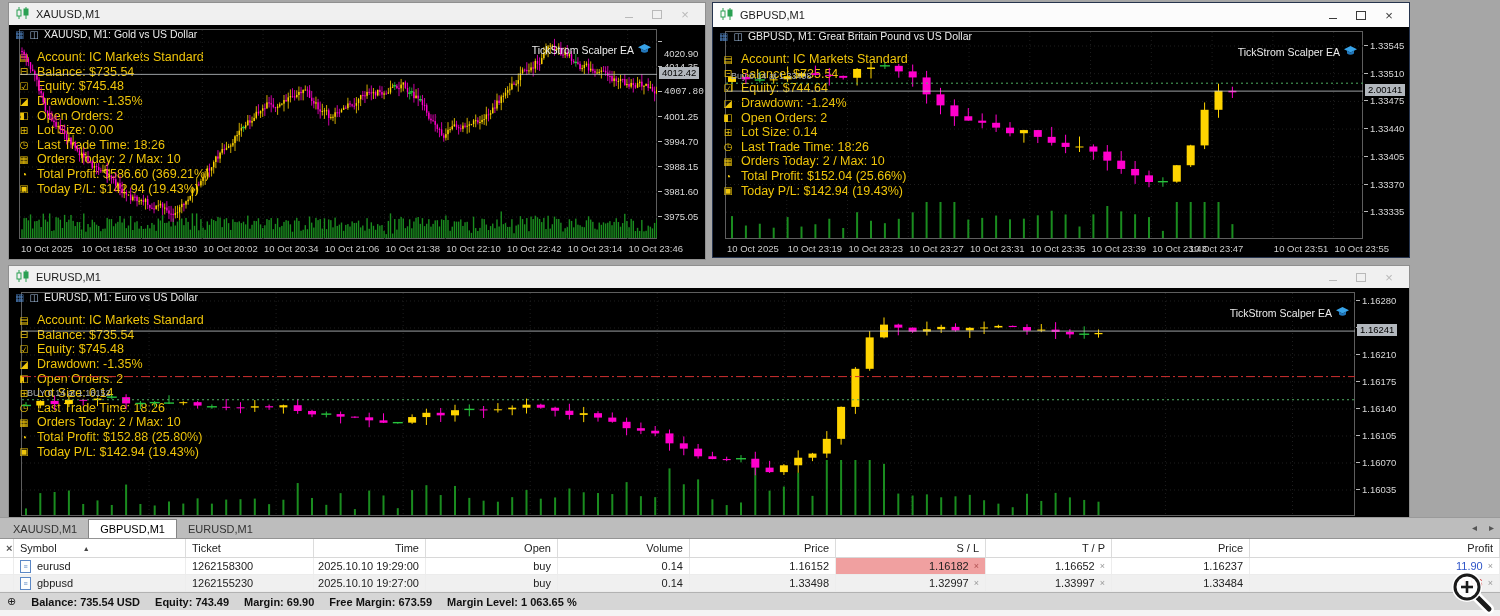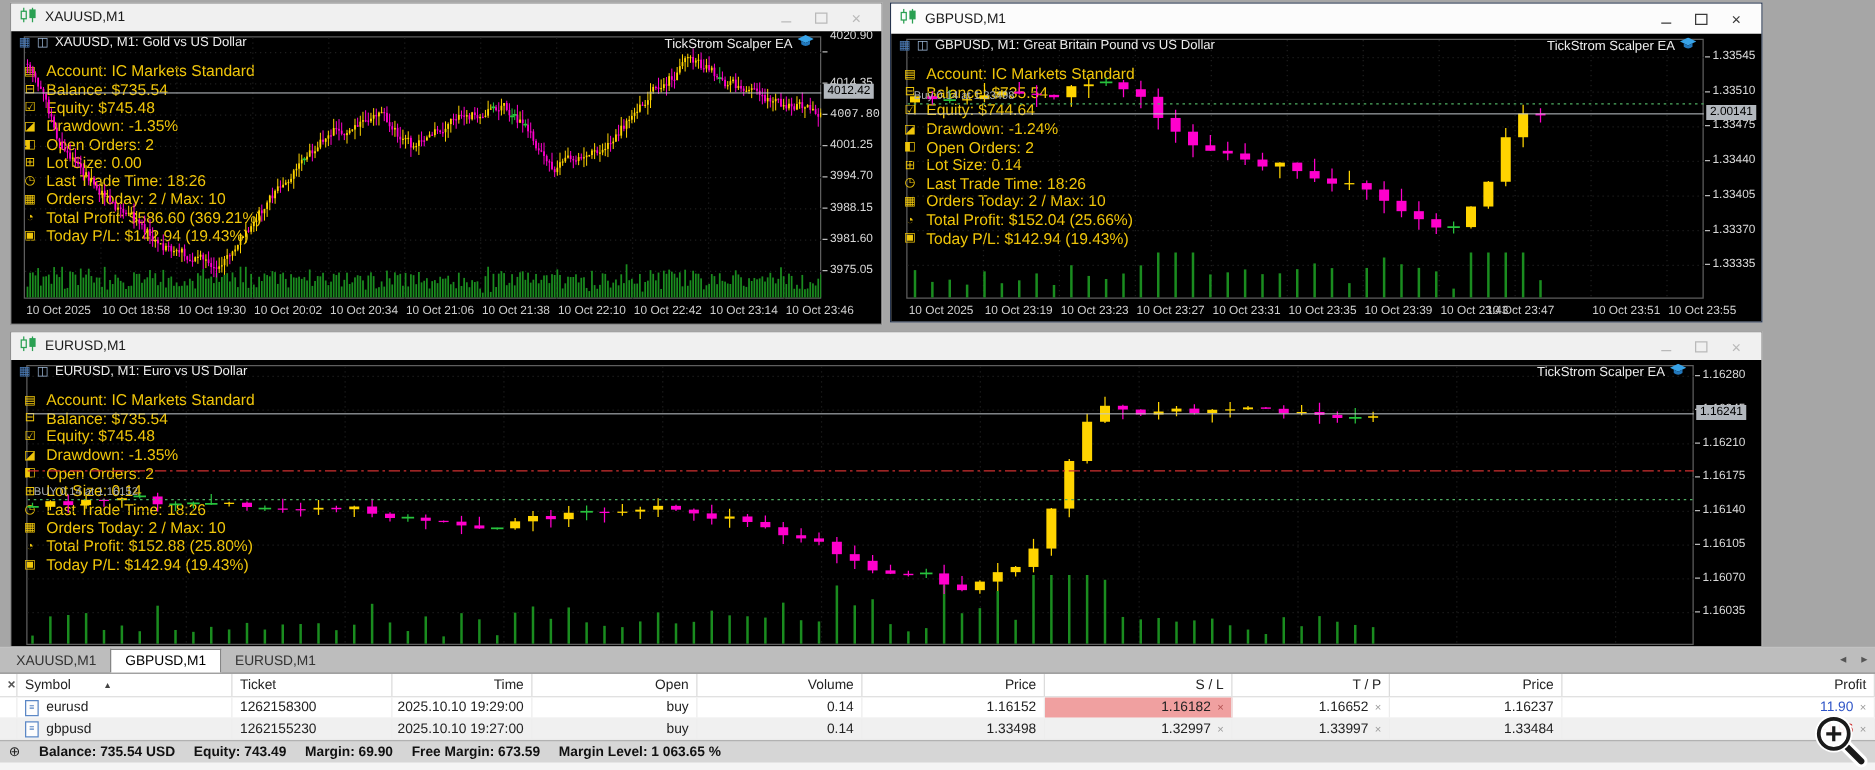--- a/index.html
+++ b/index.html
@@ -20,21 +20,21 @@
   .min-glyph{width:8px;height:1px;background:currentColor;display:block;margin-top:6px;}
   .max-glyph{width:8px;height:7px;border:1px solid currentColor;display:block;}
 
   .chart{position:relative;background:#000;overflow:hidden;height:calc(100% - 22px);}
   .window.active .chart{height:calc(100% - 24px);}
 
   .chead{position:absolute;top:3px;left:6px;z-index:4;display:flex;align-items:center;gap:5px;
          font-size:10.5px;color:#ececec;white-space:nowrap;}
   .hico1{color:#4a7ab5;font-size:10px;}
   .hico2{color:#9db8d8;font-size:10px;}
-  .ea{position:absolute;top:3px;z-index:4;display:flex;align-items:flex-end;gap:4px;font-size:10.5px;color:#ececec;}
+  .ea{position:absolute;top:19px;z-index:4;display:flex;align-items:flex-end;gap:4px;font-size:10.5px;color:#ececec;}
 
   .info{position:absolute;left:9px;top:25px;z-index:1;}
   .irow{display:flex;align-items:center;gap:7px;height:14.6px;}
   .iico{width:12px;text-align:center;font-size:10px;}
   .itxt{font-size:12.5px;white-space:nowrap;}
 
   .plotborder{position:absolute;border:1px solid #5e5e5e;box-sizing:border-box;z-index:0;}
   .plotsvg{position:absolute;z-index:2;pointer-events:none;}
   .scale{position:absolute;z-index:2;font-size:9.5px;color:#d8d8d8;}
   .tickmark{position:absolute;left:0;width:4px;height:1px;background:#b9b9b9;}
@@ -1070,21 +1070,21 @@
           <rect x="636.04" y="189.5681741601401" width="1.4" height="18.431825839859897" fill="#1a8c1f"></rect>
           <line x1="636.74" y1="56.78134107462346" x2="636.74" y2="64.18135509034408" stroke="#ffd400" stroke-width="0.8"></line>
           <rect x="636.04" y="60.090598565183875" width="1.4" height="3.2717980694635145" fill="#ffd400"></rect>
           <rect x="638.17" y="193.9441395404927" width="1.4" height="14.055860459507315" fill="#1a8c1f"></rect>
           <line x1="638.87" y1="58.653159795917865" x2="638.87" y2="68.05912693500943" stroke="#ff00cc" stroke-width="0.8"></line>
           <rect x="638.17" y="60.090598565183875" width="1.4" height="1" fill="#ff00cc"></rect>
           <line x1="0" y1="44.36641221374059" x2="638" y2="44.36641221374059" stroke="#c3c8cd" stroke-width="0.8"></line>
         </svg>
         <div class="scale" style="left: 649px; top: 4px; width: 46px; height: 210px;">
           <span class="tickmark" style="top: 12px;"></span>
-          <span class="ticklabel" style="top: 0;">4020.90</span>
+          <span class="ticklabel" style="top: 24px;">4020.90</span>
           <span class="tickmark" style="top: 37px;"></span>
           <span class="ticklabel" style="top: 37px;">4014.35</span>
           <span class="tickmark" style="top: 62px;"></span>
           <span class="ticklabel" style="top: 62px; font-family: Liberation Mono, monospace;">4007.80</span>
           <span class="tickmark" style="top: 87px;"></span>
           <span class="ticklabel" style="top: 87px;">4001.25</span>
           <span class="tickmark" style="top: 112px;"></span>
           <span class="ticklabel" style="top: 112px;">3994.70</span>
           <span class="tickmark" style="top: 137px;"></span>
           <span class="ticklabel" style="top: 137px;">3988.15</span>

